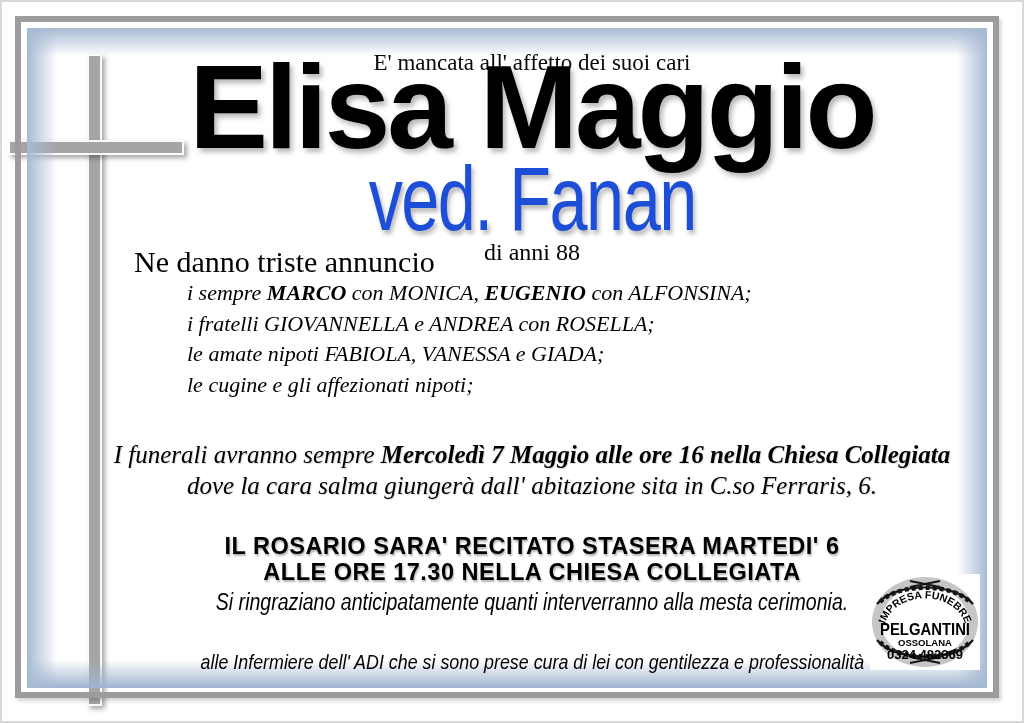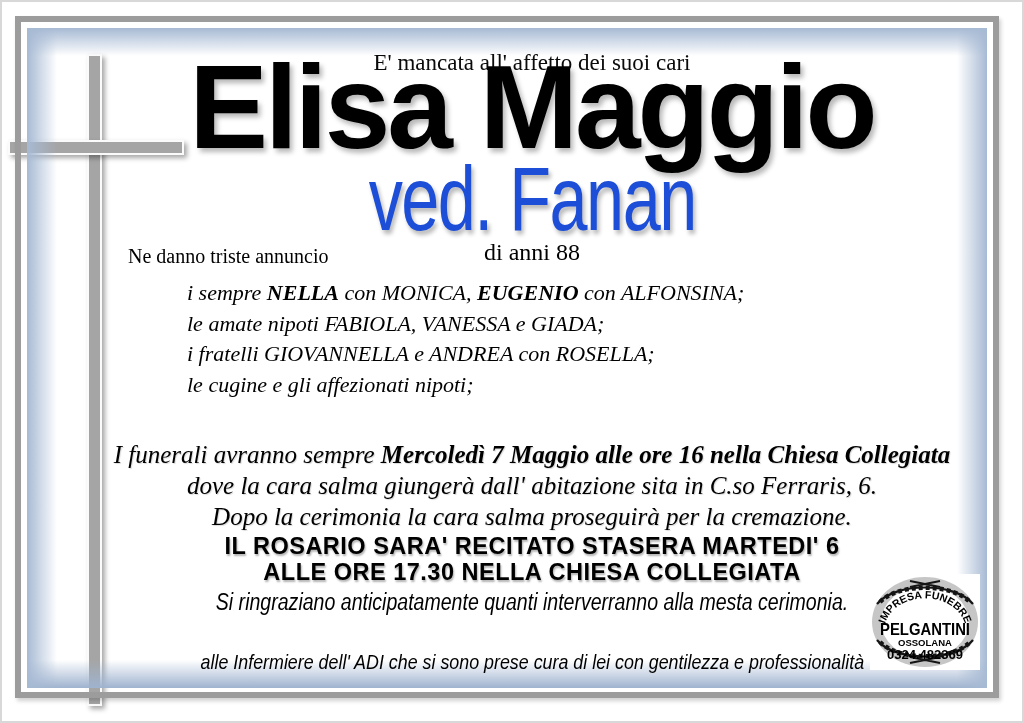--- a/index.html
+++ b/index.html
@@ -32,21 +32,21 @@
   .intro{top:48px;font-size:23px;color:#0a0a0a;}
   .big-name{top:46px;font-family:"Liberation Sans",sans-serif;font-weight:bold;
         font-size:118px;line-height:1.0;letter-spacing:-3px;color:#000;
         text-shadow:3px 4px 5px rgba(0,0,0,0.28);}
   .widow-line{top:152px;font-family:"Liberation Sans",sans-serif;font-weight:normal;
         font-size:90px;line-height:1.0;color:#1d4ed8;
         text-shadow:3px 4px 5px rgba(0,0,0,0.28);}
   .widow-line .squeeze{display:inline-block;transform:scaleX(0.76);
         transform-origin:50% 50%;letter-spacing:-2px;}
   .age-line{top:237px;font-size:24px;}
-  .notice-lead{position:absolute;left:126px;top:243px;font-size:20px;}
+  .notice-lead{position:absolute;left:132px;top:243px;font-size:30px;}
   .family-list{position:absolute;left:185px;top:276px;font-size:22px;
         font-style:italic;line-height:30.5px;white-space:nowrap;}
   .funeral{top:437px;font-style:italic;font-size:25px;line-height:31px;
         text-shadow:1px 1px 1px rgba(0,0,0,0.15);}
   .rosary{top:531px;font-family:"Liberation Sans",sans-serif;font-weight:bold;
         font-size:23.5px;line-height:26px;letter-spacing:0.5px;
         text-shadow:1px 2px 2px rgba(0,0,0,0.3);text-align:center;}
   .thanks1{top:587px;font-family:"Liberation Sans",sans-serif;font-style:italic;
         font-size:23px;}
   .thanks2{top:620px;font-family:"Liberation Sans",sans-serif;font-style:italic;
@@ -82,30 +82,29 @@
 
   <div class="center-col intro z4">E' mancata all' affetto dei suoi cari</div>
   <div class="center-col big-name z4">Elisa Maggio</div>
   <div class="center-col widow-line z4">
     <span class="squeeze">ved. Fanan</span>
   </div>
   <div class="center-col age-line z4">di anni 88</div>
 
   <div class="notice-lead z4">Ne danno triste annuncio</div>
   <div class="family-list z4">
-    <div><span>i sempre </span><span class="b">NELLA</span><span> con MONICA, </span><span class="b">EUGENIO</span><span> con ALFONSINA;</span></div>
+    <div><span>i sempre </span><span class="b">MARCO</span><span> con MONICA, </span><span class="b">EUGENIO</span><span> con ALFONSINA;</span></div>
+    <div><span>i fratelli GIOVANNELLA e ANDREA con ROSELLA;</span></div>
     <div><span>le amate nipoti FABIOLA, VANESSA e GIADA;</span></div>
-    <div><span>i fratelli GIOVANNELLA e ANDREA con ROSELLA;</span></div>
     <div><span>le cugine e gli affezionati nipoti;</span></div>
   </div>
 
   <div class="center-col funeral z4">
     <div><span>I funerali avranno sempre </span><span class="b">Mercoledì 7 Maggio alle ore 16 nella Chiesa Collegiata</span></div>
     <div><span>dove la cara salma giungerà dall' abitazione sita in C.so Ferraris, 6.</span></div>
-    <div><span>Dopo la cerimonia la cara salma proseguirà per la cremazione.</span></div>
   </div>
 
   <div class="center-col rosary z4">
     <div>IL ROSARIO SARA' RECITATO STASERA MARTEDI' 6</div>
     <div>ALLE ORE 17.30 NELLA CHIESA COLLEGIATA</div>
   </div>
 
   <div class="center-col thanks1 z4">
     <span class="narrow">Si ringraziano anticipatamente quanti interverranno alla mesta cerimonia.</span>
   </div>

